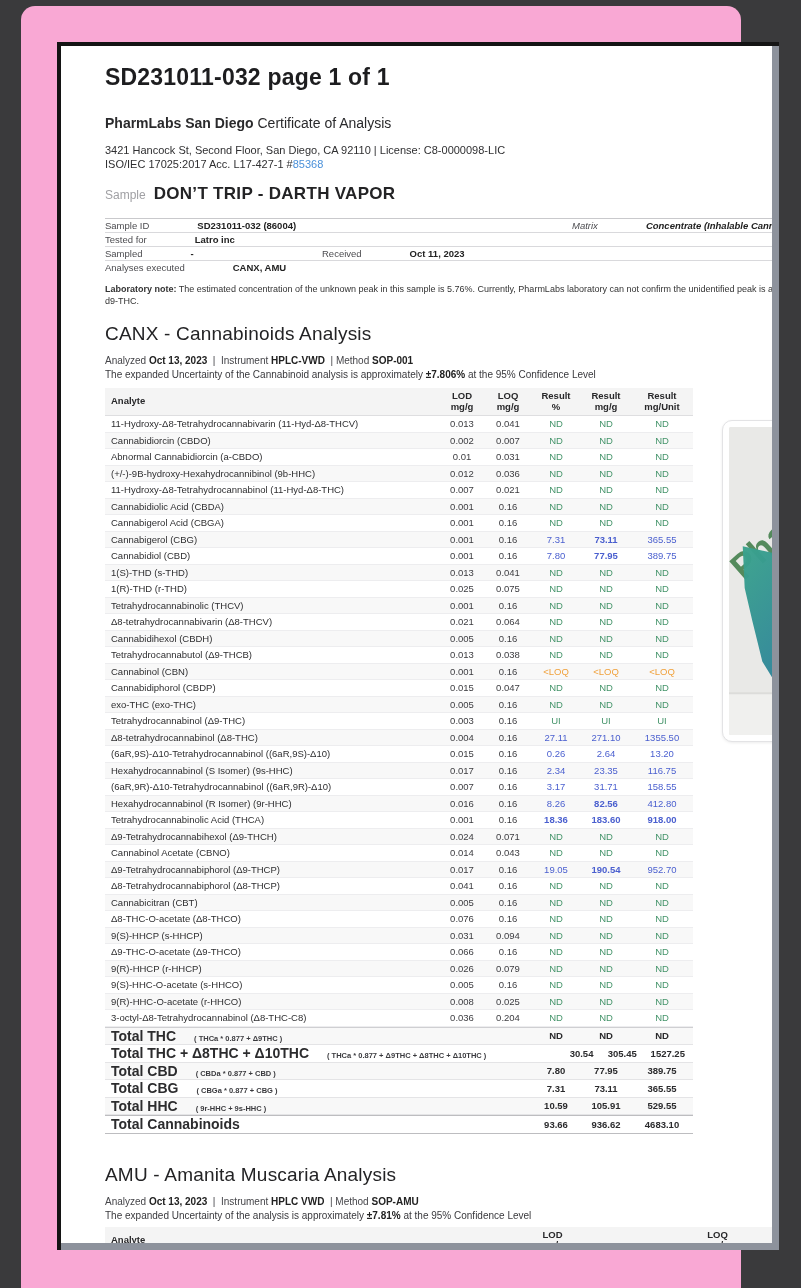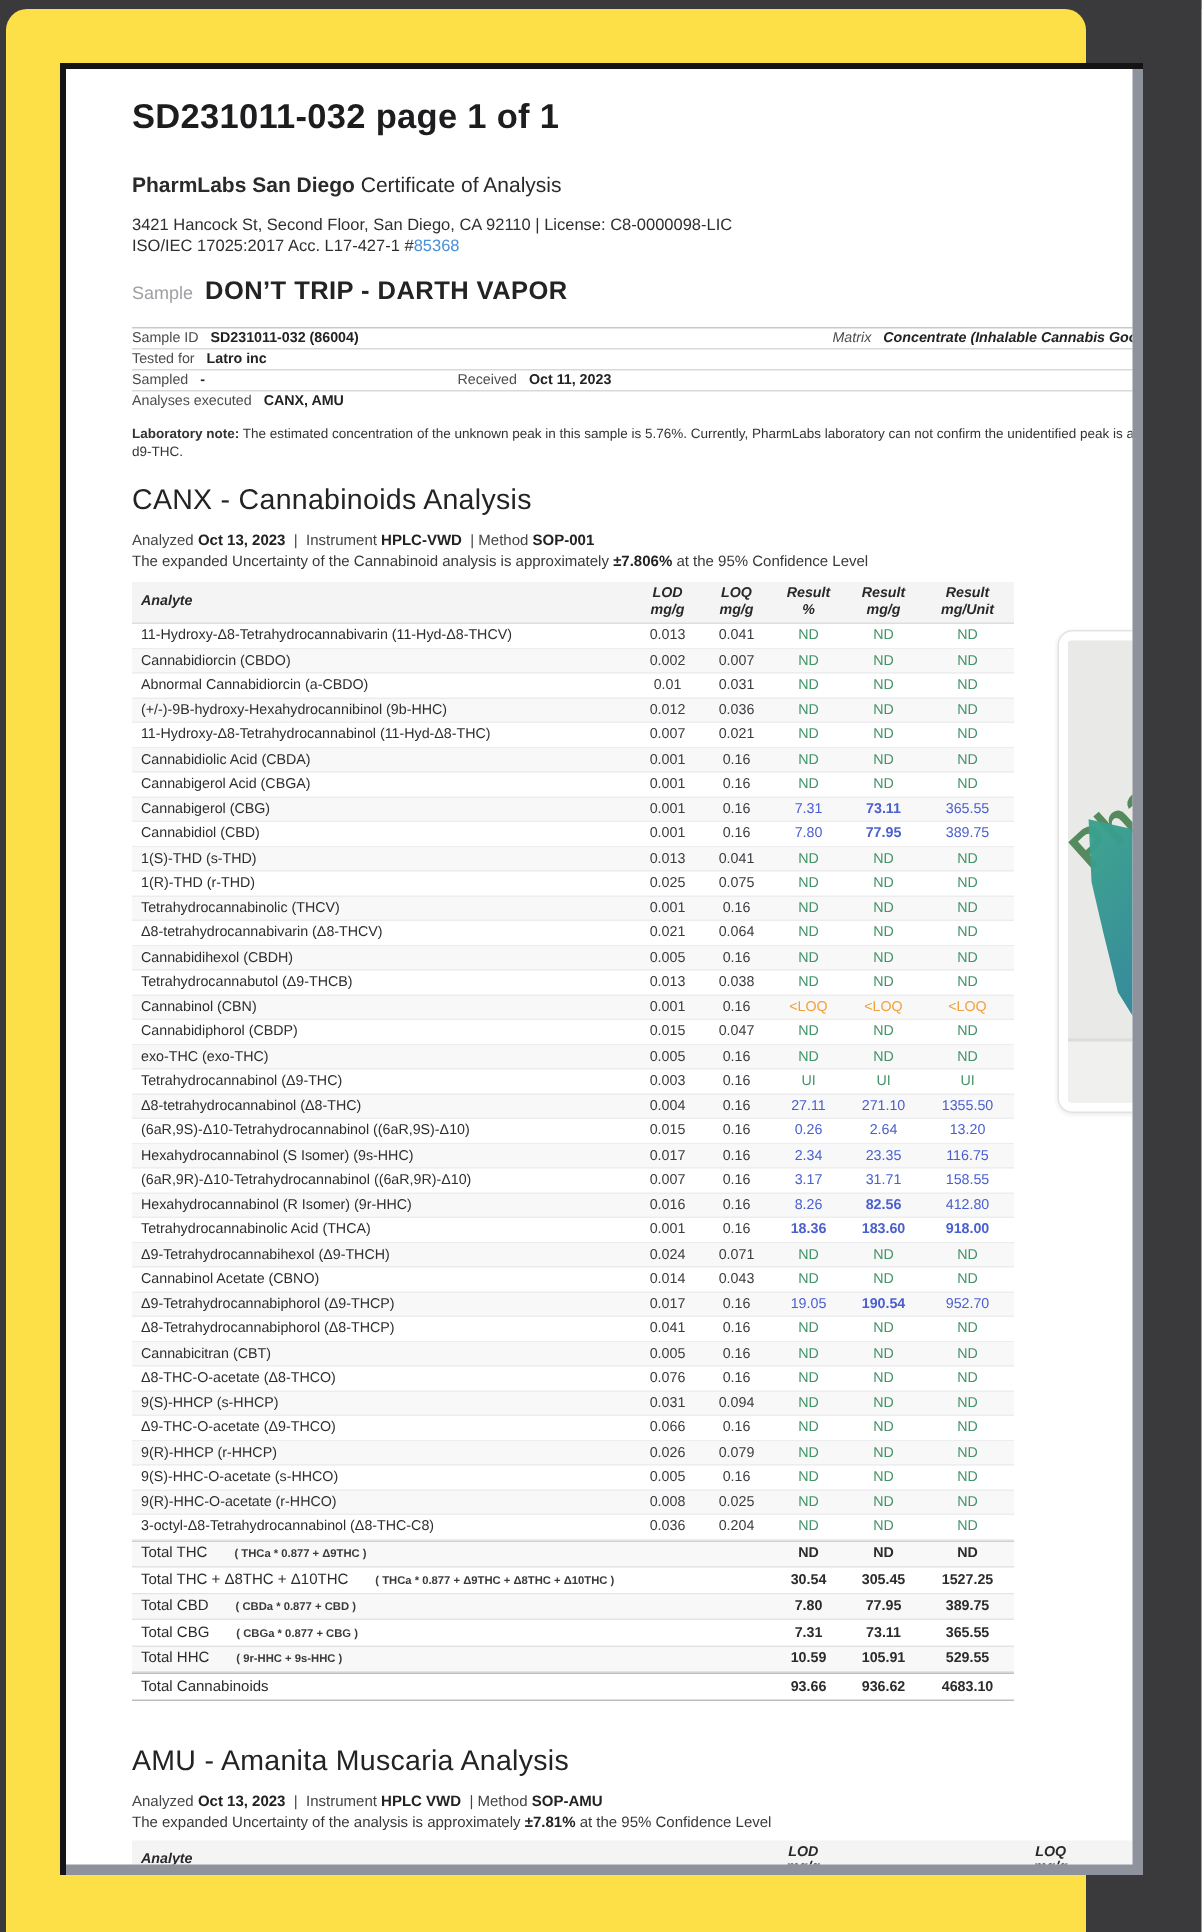--- a/index.html
+++ b/index.html
@@ -3,22 +3,22 @@
 <meta charset="utf-8">
 <style>
   html,body{margin:0;padding:0;overflow:hidden;}
   body{
     width:801px;height:1288px;position:relative;
     background:#3a3a3c;
     font-family:"Liberation Sans", sans-serif;
     -webkit-font-smoothing:antialiased;
   }
   .window{
-    position:absolute;left:4px;top:6px;width:720px;height:1282px;
-    background:#fde047;border-radius:14px 14px 0 0;
+    position:absolute;left:21px;top:6px;width:720px;height:1282px;
+    background:#f9a8d4;border-radius:14px 14px 0 0;
   }
   .doc-frame{
     position:absolute;left:36px;top:36px;width:722px;height:1208px;
     border-top:4px solid #141414;border-left:4px solid #141414;
     background:#ffffff;box-sizing:border-box;
   }
   .scrollbar-v{position:absolute;top:0;right:0;width:7px;height:100%;background:#8d929c;}
   .scrollbar-h{position:absolute;left:0;bottom:0;width:100%;height:7px;background:#8d929c;}
   .doc-viewport{
     position:absolute;left:0;top:0;right:7px;bottom:7px;
@@ -32,54 +32,54 @@
   .addr{margin:12px 0 0 44px;font-size:11px;line-height:14px;color:#2f2f31;}
   .link{color:#4a90d9;}
   .sample-line{margin:13px 0 0 44px;display:flex;align-items:baseline;gap:8px;}
   .sample-label{font-size:12px;color:#a0a0a4;text-align:center;}
   .sample-name{font-size:17px;font-weight:bold;color:#232325;letter-spacing:.3px;}
 
   .info-table{margin:14px 0 0 44px;width:960px;border-top:1px solid #c9c9cc;font-size:9.5px;}
   .info-row{display:flex;align-items:center;height:13px;border-bottom:1px solid #d9d9dc;position:relative;}
   .info-row.last{border-bottom:none;}
   .ilabel{color:#4c4c50;margin-right:8px;}
-  .ival{font-weight:bold;color:#222;}
+  .ival{font-weight:bold;color:#222;margin-left:40px;}
   .i-received{position:absolute;left:217px;display:flex;}
   .i-matrix{position:absolute;left:467px;display:flex;font-style:italic;}
 
   .lab-note{margin:10px 0 0 44px;width:770px;font-size:9px;line-height:11.5px;color:#333;}
   .lab-note b{font-weight:bold;}
 
   .section-title{margin:16px 0 0 44px;font-size:19px;color:#232325;letter-spacing:.2px;}
   .meta-line{margin:10px 0 0 44px;font-size:10px;color:#454549;}
   .meta-line b{color:#222;}
   .uncert-line{margin:3px 0 0 44px;font-size:10px;color:#39393d;}
   .uncert-line b{color:#222;}
 
   .canx-table{margin:8px 0 0 44px;width:588px;font-size:9.5px;}
-  .thead{display:flex;align-items:center;background:#f4f4f4;border-bottom:1px solid #dedee0;padding:3px 0;font-style:italic;}
+  .thead{display:flex;align-items:center;background:#f4f4f4;border-bottom:1px solid #dedee0;padding:3px 0;}
   .th2{font-weight:bold;color:#28282a;line-height:10.5px;text-align:center;}
   .c-name{flex:1;text-align:left;padding-left:6px;box-sizing:border-box;}
   .c-lod,.c-loq{width:46px;text-align:center;}
   .c-pct,.c-mgg{width:50px;text-align:center;}
   .c-unit{width:62px;text-align:center;}
   .trow{display:flex;align-items:center;height:15.5px;border-bottom:1px solid #ededef;}
   .trow.z{background:#f8f8f8;}
   .num{color:#3c3c40;}
   .v-nd{color:#44946a;}
   .v-ui{color:#44946a;}
   .v-loq{color:#f0a13c;}
   .v-num{color:#4a5fcf;}
   .v-b{font-weight:bold;}
   .v-tot{color:#2b2b2d;font-weight:bold;}
   .totrow{display:flex;align-items:center;height:16.5px;border-bottom:1px solid #e4e4e6;}
   .totrow.z{background:#f8f8f8;}
   .totrow.first{border-top:1px solid #cfcfd2;}
   .totrow.grand{border-top:1px solid #bdbdc0;border-bottom:1px solid #bdbdc0;}
-  .t-label{font-weight:normal;color:#2c2c2e;font-size:10px;white-space:nowrap;margin-top:36px;}
+  .t-label{font-weight:bold;color:#2c2c2e;font-size:14px;white-space:nowrap;margin-top:36px;}
   .t-formula{font-weight:bold;color:#3a3a3e;font-size:7.5px;margin-left:18px;white-space:nowrap;text-align:center;}
 
   .amu-table{margin:6px 0 0 44px;width:960px;font-size:9.5px;}
   .a-name{width:350px;text-align:left;padding-left:6px;box-sizing:border-box;}
   .a-lod{width:195px;text-align:center;}
   .a-loq{width:135px;text-align:center;}
 
   .photo-card{
     position:absolute;left:661px;top:374px;width:112px;height:322px;
     background:#ffffff;border:1px solid #e3e3e5;border-radius:10px;

